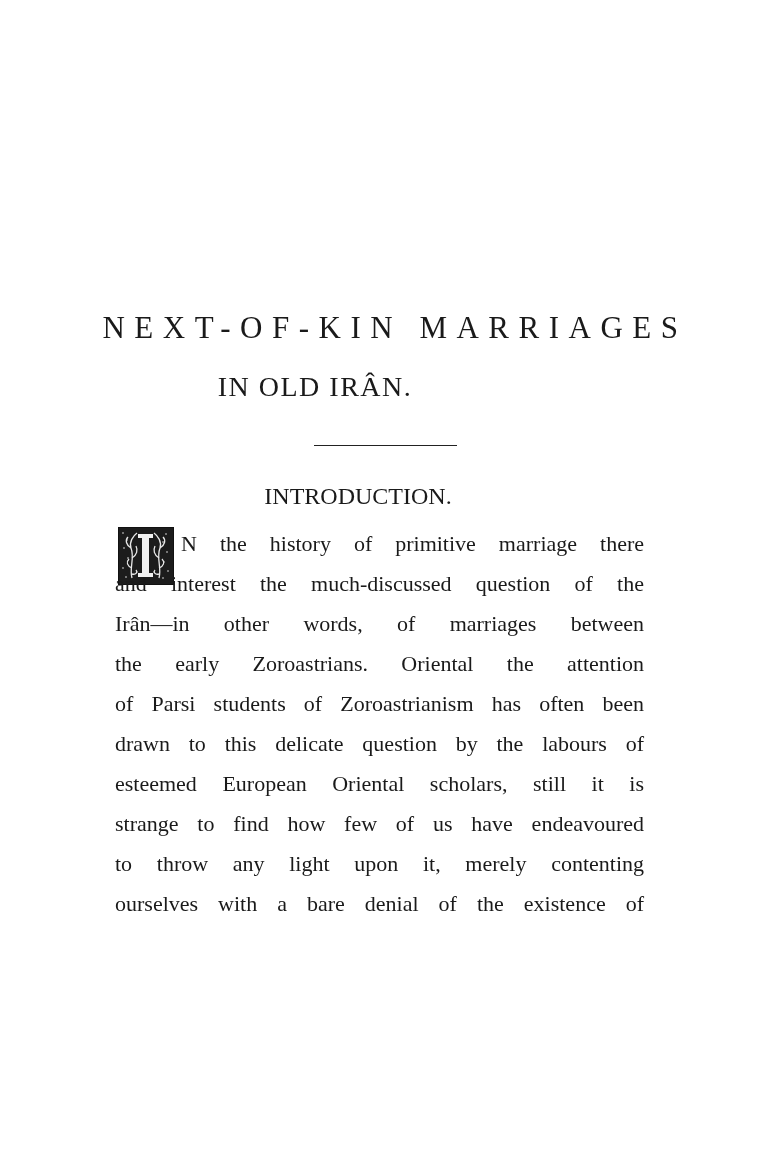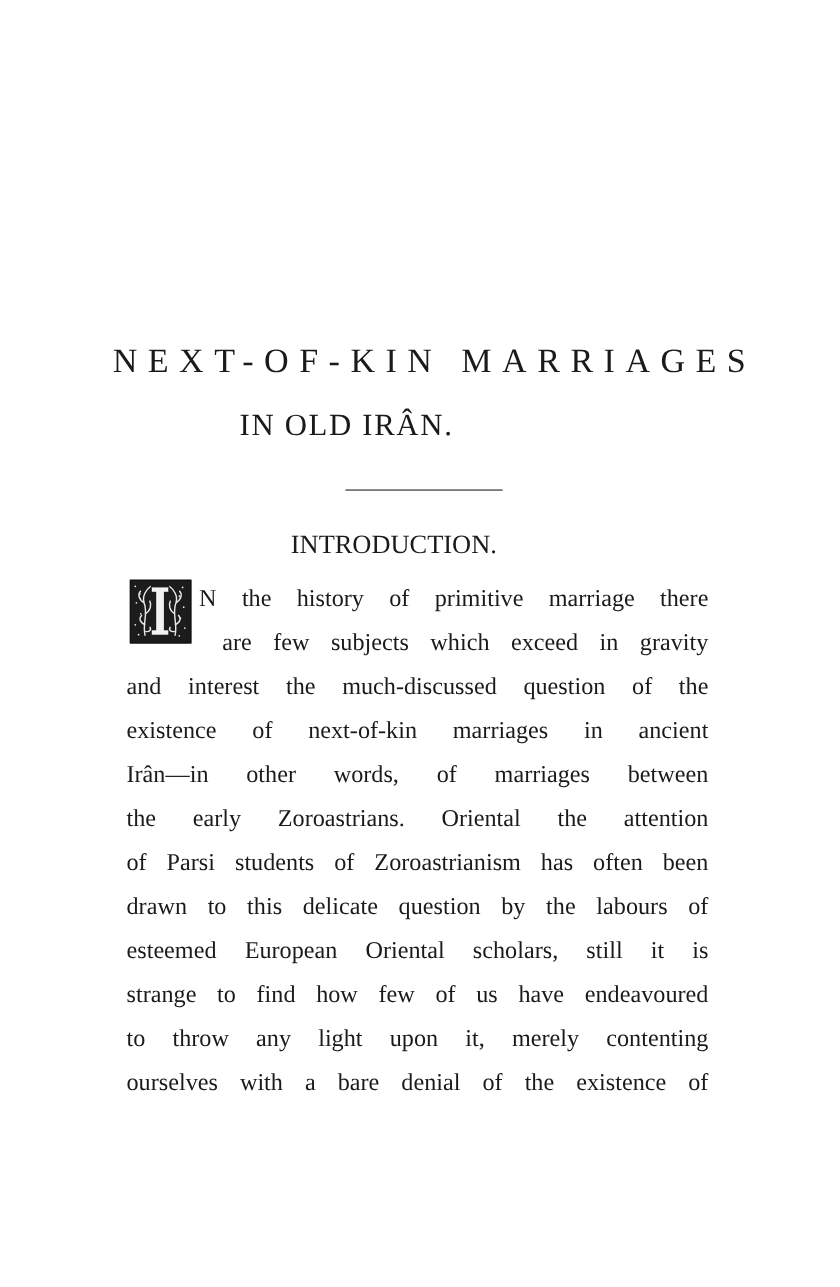--- a/index.html
+++ b/index.html
@@ -144,23 +144,21 @@
       <g fill="#f2f2f2">
         <rect x="19" y="6" width="15" height="4"></rect>
         <rect x="23" y="9" width="7" height="37"></rect>
         <rect x="19" y="45" width="15" height="4"></rect>
       </g>
     </svg>
   </div>
 
   <div class="body-text">
     <span class="line indent">N the history  of primitive marriage there</span>
-    <span class="line indent2">are few subjects which exceed in gravity</span>
     <span class="line">and interest the much-discussed question of the</span>
-    <span class="line">existence of next-of-kin  marriages  in ancient</span>
     <span class="line">Irân—in other words, of  marriages between</span>
     <span class="line">the early Zoroastrians.  Oriental the attention</span>
     <span class="line">of Parsi students of Zoroastrianism has often been</span>
     <span class="line">drawn to this delicate question by the labours of</span>
     <span class="line">esteemed European Oriental scholars, still it is</span>
     <span class="line">strange to find how few of us have endeavoured</span>
     <span class="line">to throw any light upon it, merely contenting</span>
     <span class="line">ourselves with a bare denial of the existence of</span>
   </div>
 

